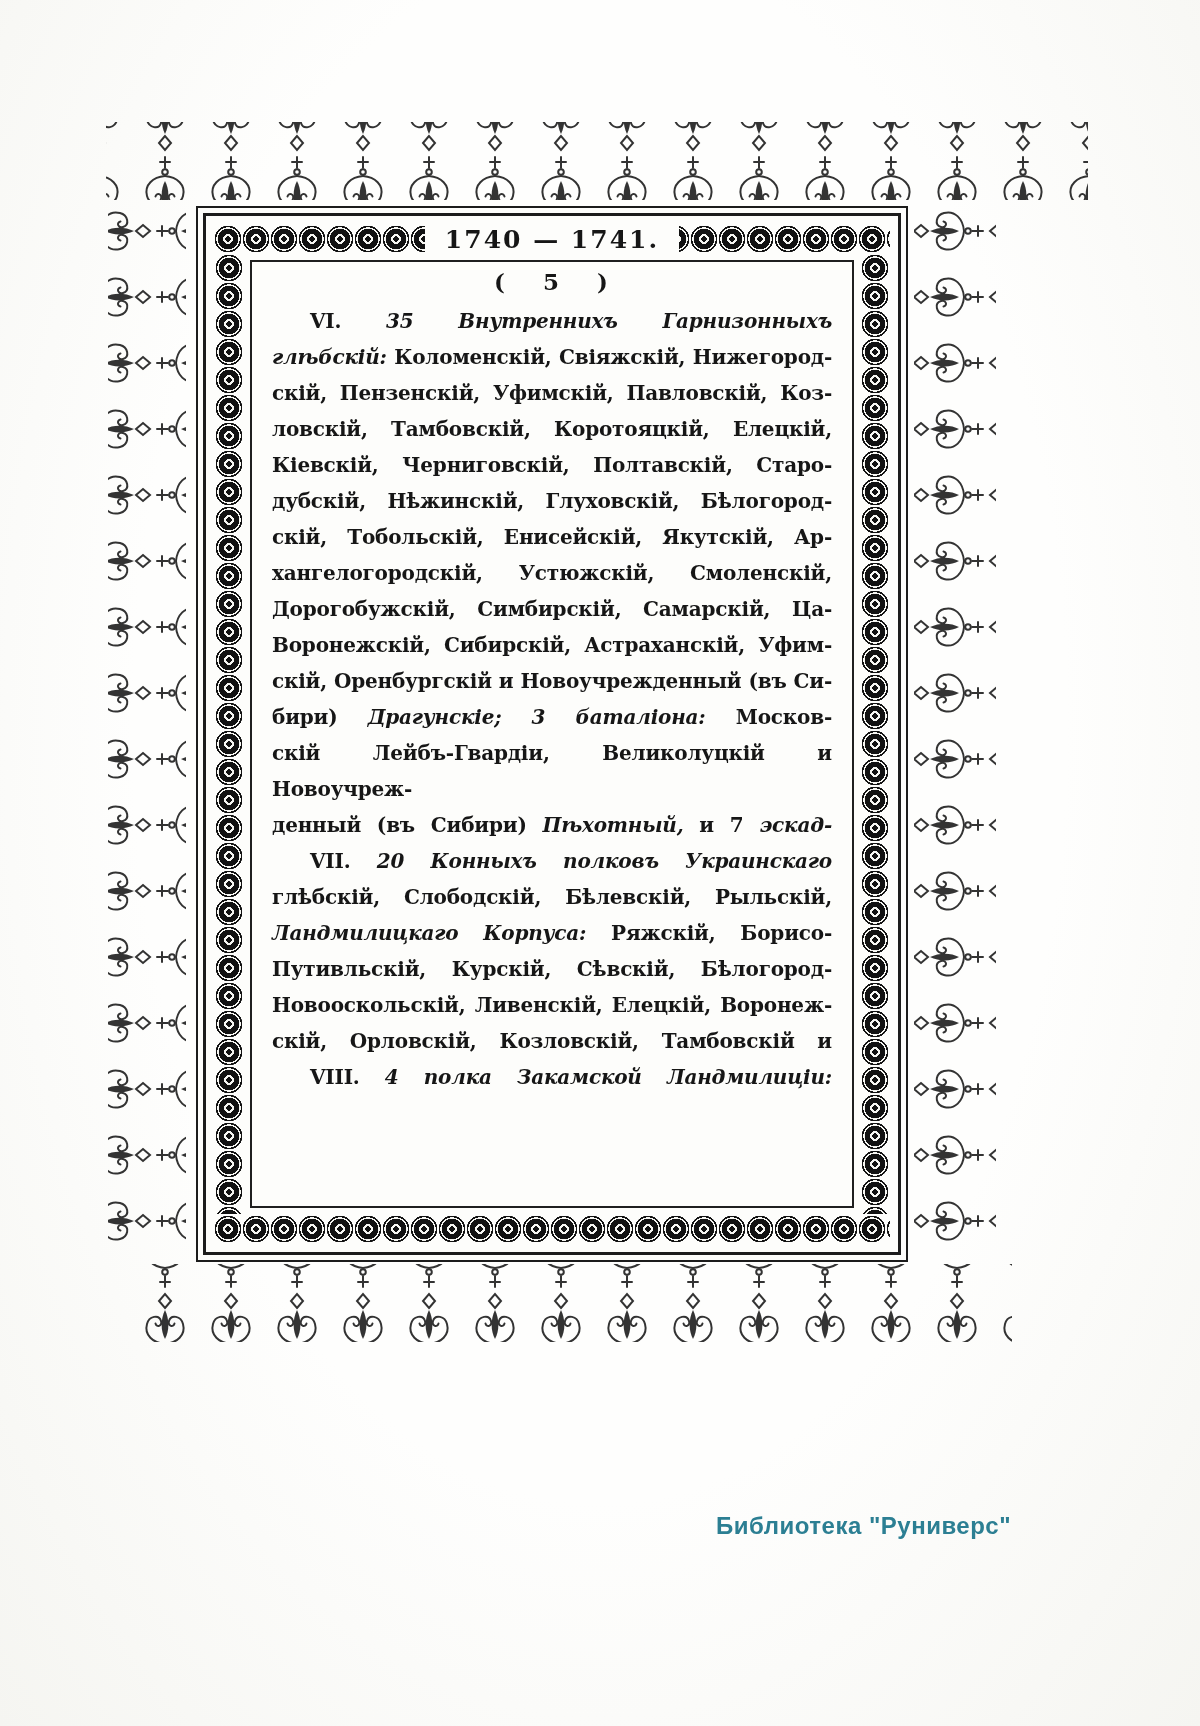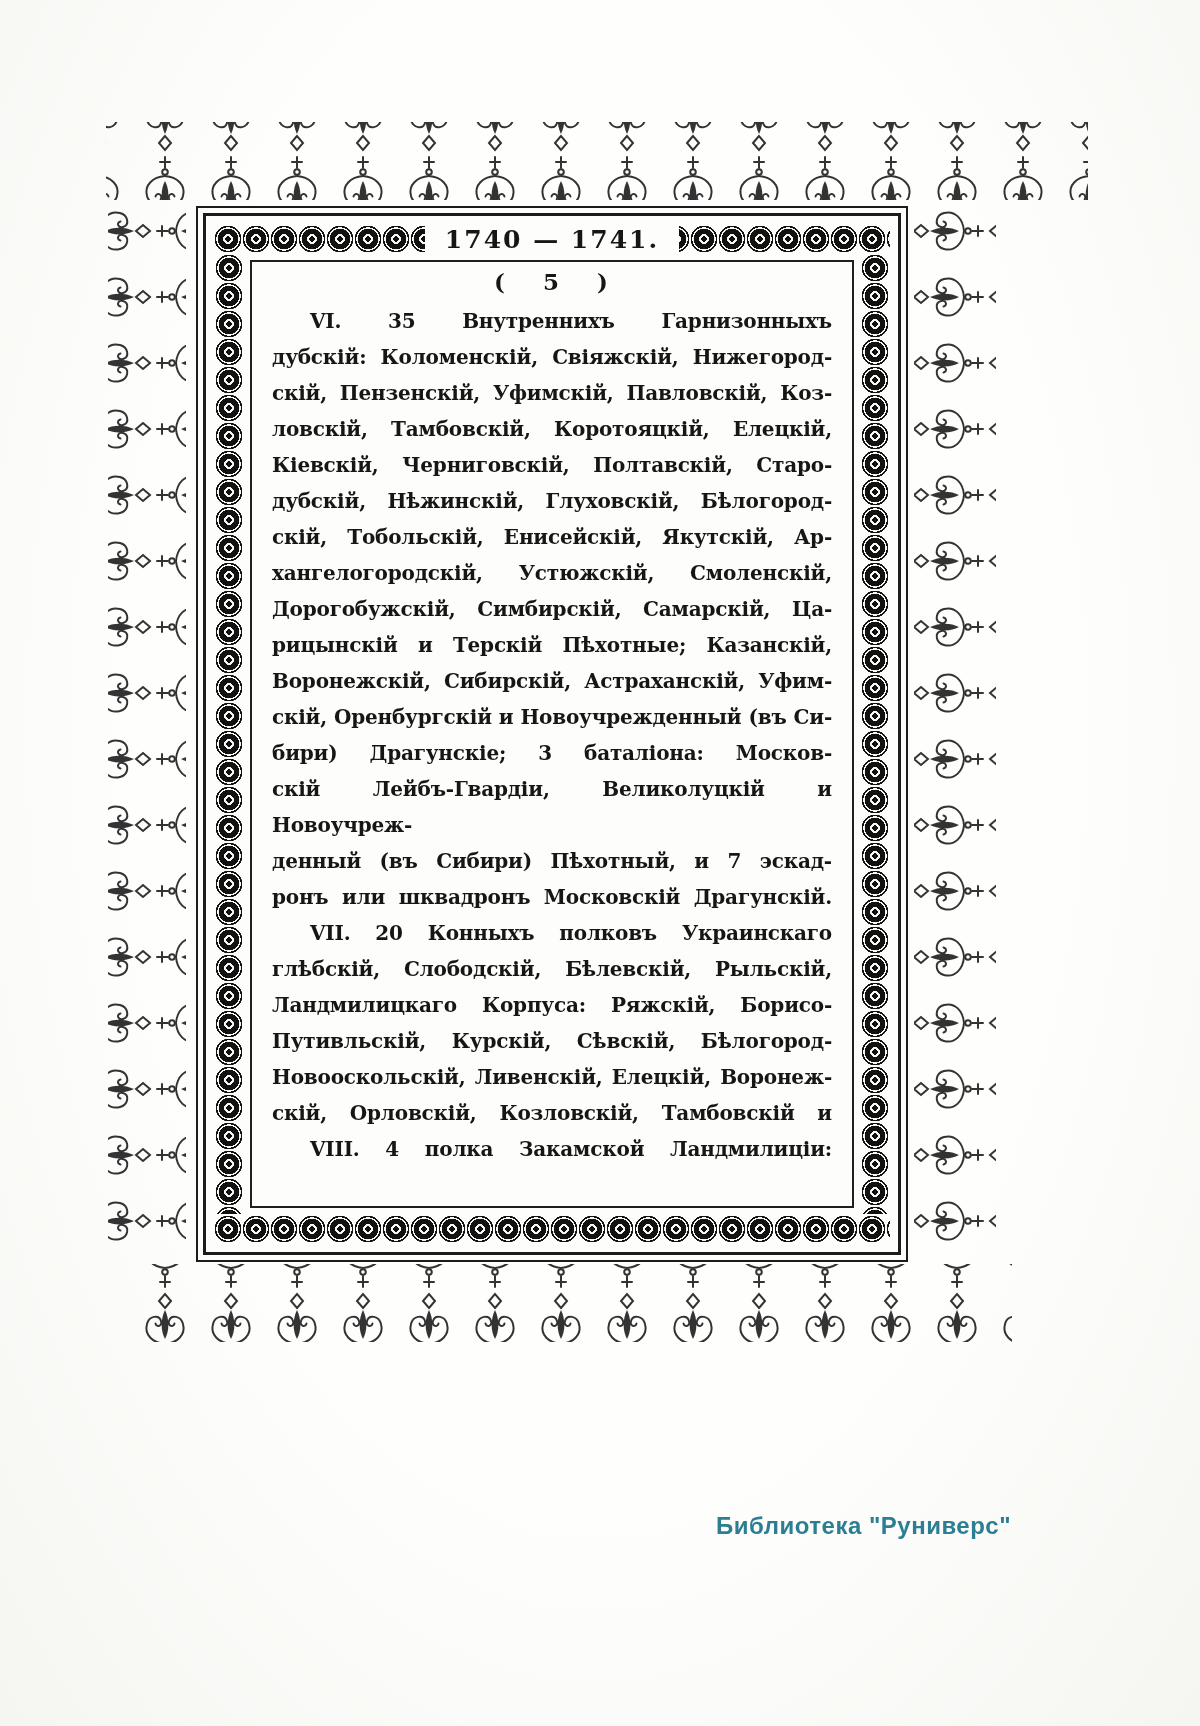--- a/index.html
+++ b/index.html
@@ -64,21 +64,21 @@
     font-weight:700;font-size:23px;word-spacing:26px;letter-spacing:2px;
   }
   .text-block{
     margin-top:8px;padding:0 20px;
     font-size:20px;line-height:36px;font-weight:700;letter-spacing:-0.2px;
   }
   .line{text-align:justify;text-align-last:justify;white-space:nowrap;}
   .line{white-space:normal;}
   .line.no-just{text-align-last:left;}
   .line.indent{text-indent:38px;}
-  .seg-i{}
+  .seg-i{font-style:italic;}
 
   .watermark{
     position:absolute;left:716px;top:1512px;
     font-family:"Liberation Sans", sans-serif;font-weight:700;font-size:24px;
     color:#2c7f93;letter-spacing:0.5px;white-space:nowrap;
   }
 </style>
 </head>
 <body>
 
@@ -131,35 +131,33 @@
       <div class="chain chain-right"></div>
 
       <div class="years-wrap">
         <span class="years">1740 — 1741.</span>
       </div>
 
       <div class="inner-rule">
         <div class="page-number">( 5 )</div>
         <div class="text-block">
             <div class="line indent"><span class="seg">VI. </span><span class="seg seg-i">35 Внутреннихъ Гарнизонныхъ</span></div>
-            <div class="line"><span class="seg seg-i">дубскій: </span><span class="seg">Коломенскій, Свіяжскій, Нижегород-</span></div>
+            <div class="line"><span class="seg seg-i">глѣбскій: </span><span class="seg">Коломенскій, Свіяжскій, Нижегород-</span></div>
             <div class="line"><span class="seg">скій, Пензенскій, Уфимскій, Павловскій, Коз-</span></div>
             <div class="line"><span class="seg">ловскій, Тамбовскій, Коротояцкій, Елецкій,</span></div>
             <div class="line"><span class="seg">Кіевскій, Черниговскій, Полтавскій, Старо-</span></div>
             <div class="line"><span class="seg">дубскій, Нѣжинскій, Глуховскій, Бѣлогород-</span></div>
             <div class="line"><span class="seg">скій, Тобольскій, Енисейскій, Якутскій, Ар-</span></div>
             <div class="line"><span class="seg">хангелогородскій, Устюжскій, Смоленскій,</span></div>
             <div class="line"><span class="seg">Дорогобужскій, Симбирскій, Самарскій, Ца-</span></div>
-            <div class="line"><span class="seg">рицынскій и Терскій </span><span class="seg seg-i">Пѣхотные; </span><span class="seg">Казанскій,</span></div>
             <div class="line"><span class="seg">Воронежскій, Сибирскій, Астраханскій, Уфим-</span></div>
             <div class="line"><span class="seg">скій, Оренбургскій и Новоучрежденный (въ Си-</span></div>
             <div class="line"><span class="seg">бири) </span><span class="seg seg-i">Драгунскіе; 3 баталіона: </span><span class="seg">Москов-</span></div>
             <div class="line"><span class="seg">скій Лейбъ-Гвардіи, Великолуцкій и Новоучреж-</span></div>
             <div class="line"><span class="seg">денный (въ Сибири) </span><span class="seg seg-i">Пѣхотный, </span><span class="seg">и 7 </span><span class="seg seg-i">эскад-</span></div>
-            <div class="line"><span class="seg seg-i">ронъ или шквадронъ </span><span class="seg">Московскій </span><span class="seg seg-i">Драгунскій.</span></div>
             <div class="line indent"><span class="seg">VII. </span><span class="seg seg-i">20 Конныхъ полковъ Украинскаго</span></div>
             <div class="line"><span class="seg">глѣбскій, Слободскій, Бѣлевскій, Рыльскій,</span></div>
             <div class="line"><span class="seg seg-i">Ландмилицкаго Корпуса: </span><span class="seg">Ряжскій, Борисо-</span></div>
             <div class="line"><span class="seg">Путивльскій, Курскій, Сѣвскій, Бѣлогород-</span></div>
             <div class="line"><span class="seg">Новооскольскій, Ливенскій, Елецкій, Воронеж-</span></div>
             <div class="line"><span class="seg">скій, Орловскій, Козловскій, Тамбовскій и</span></div>
             <div class="line indent"><span class="seg">VIII. </span><span class="seg seg-i">4 полка Закамской Ландмилиціи:</span></div>
           </div>
       </div>
 

